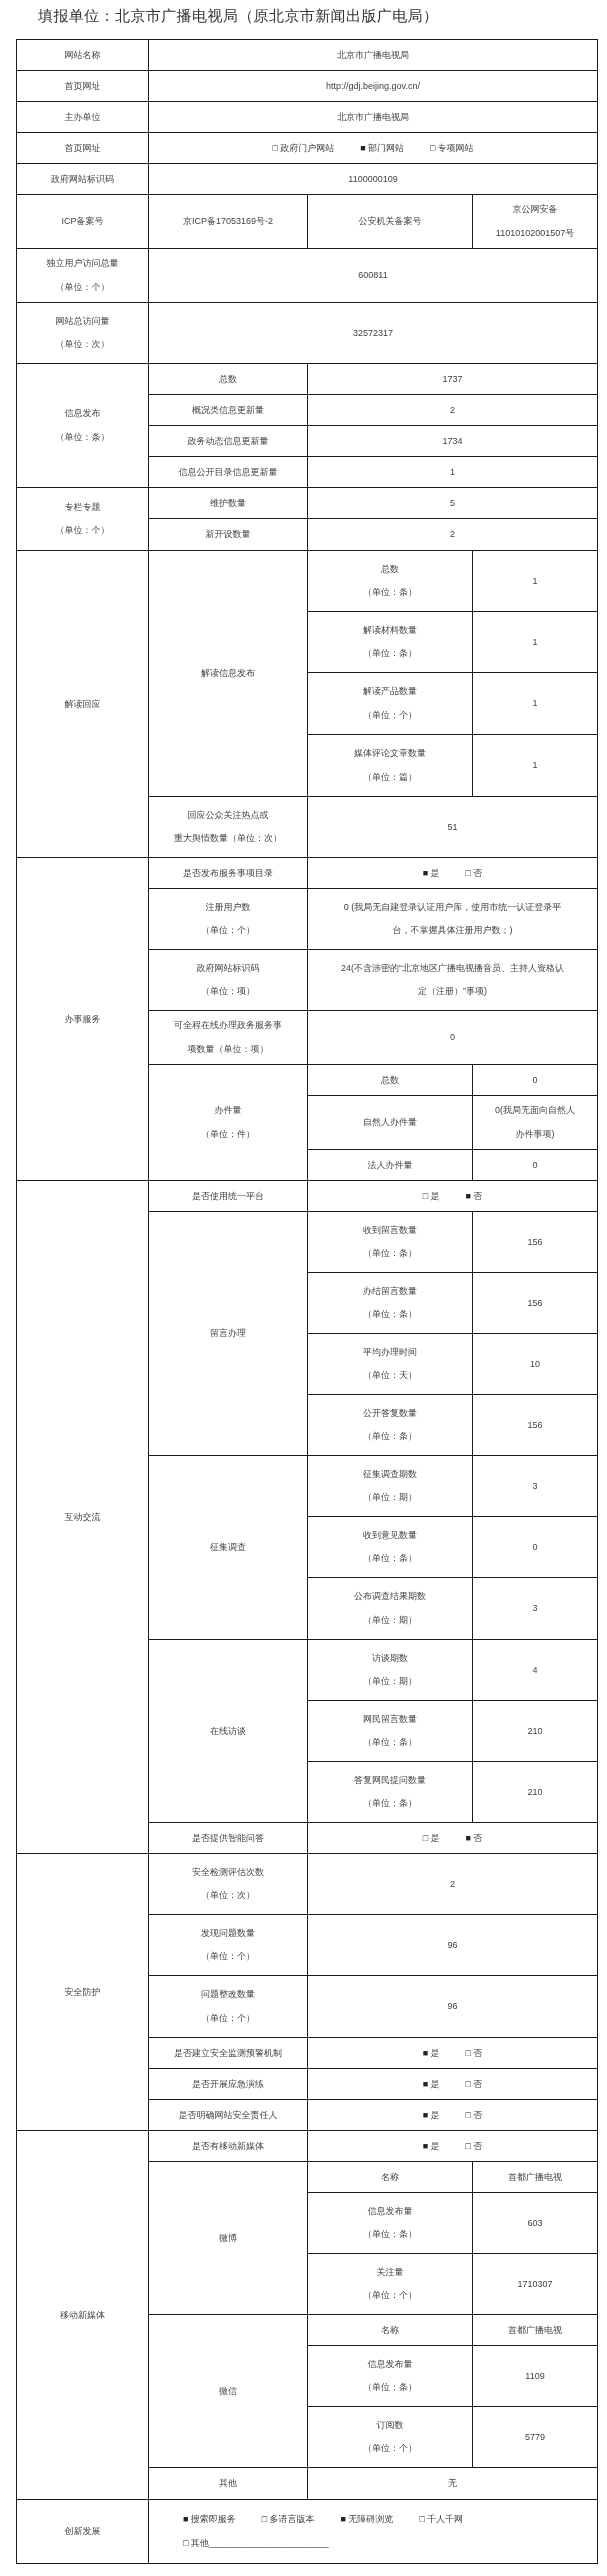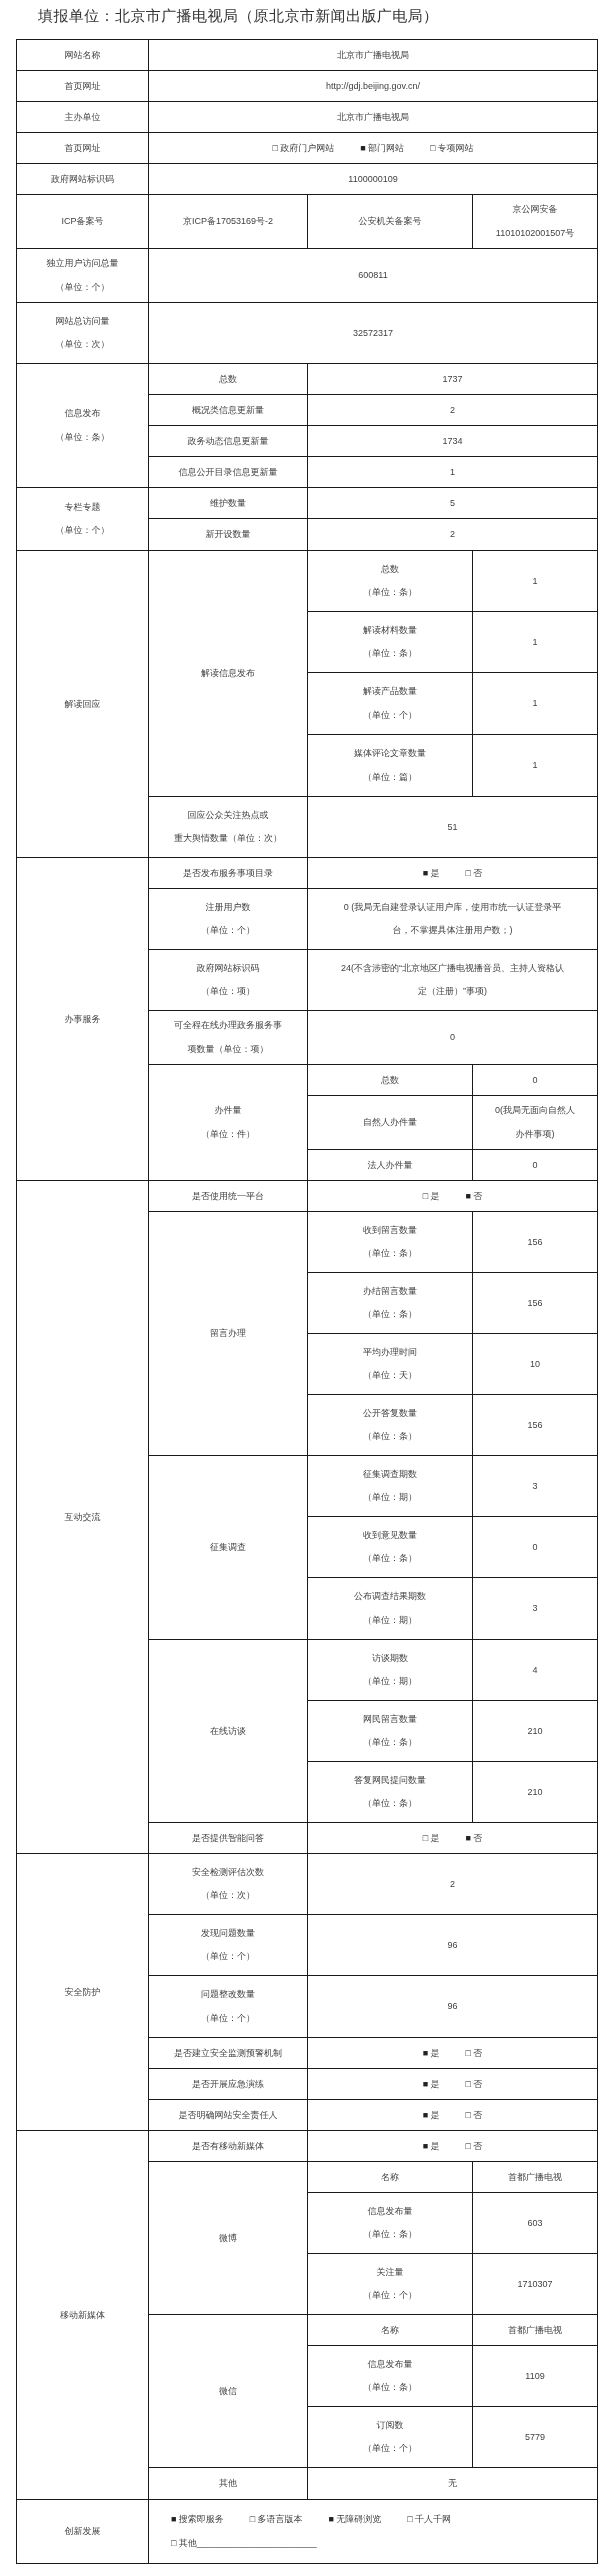--- a/index.html
+++ b/index.html
@@ -27,21 +27,21 @@
   td{
     border:0.8px solid #1a1a1a;
     font-size:9px;
     color:#3f3f3f;
     text-align:center;
     vertical-align:middle;
     padding:1.5px 4.5px;
     overflow:hidden;
     line-height:1.4;
   }
-  td.left{text-align:left;padding-left:22px;}
+  td.left{text-align:left;padding-left:34px;}
   .ln + .ln{margin-top:11.4px;}
   .checks{white-space:nowrap;}
   .chk-item{display:inline-block;text-align:center;}
   .chk-item + .chk-item{margin-left:26px;}
   .chk-box{margin-right:2.3px;font-size:9px;color:#222;}
   .underline-blank{letter-spacing:0px;}
 </style>
 </head>
 <body>
 

